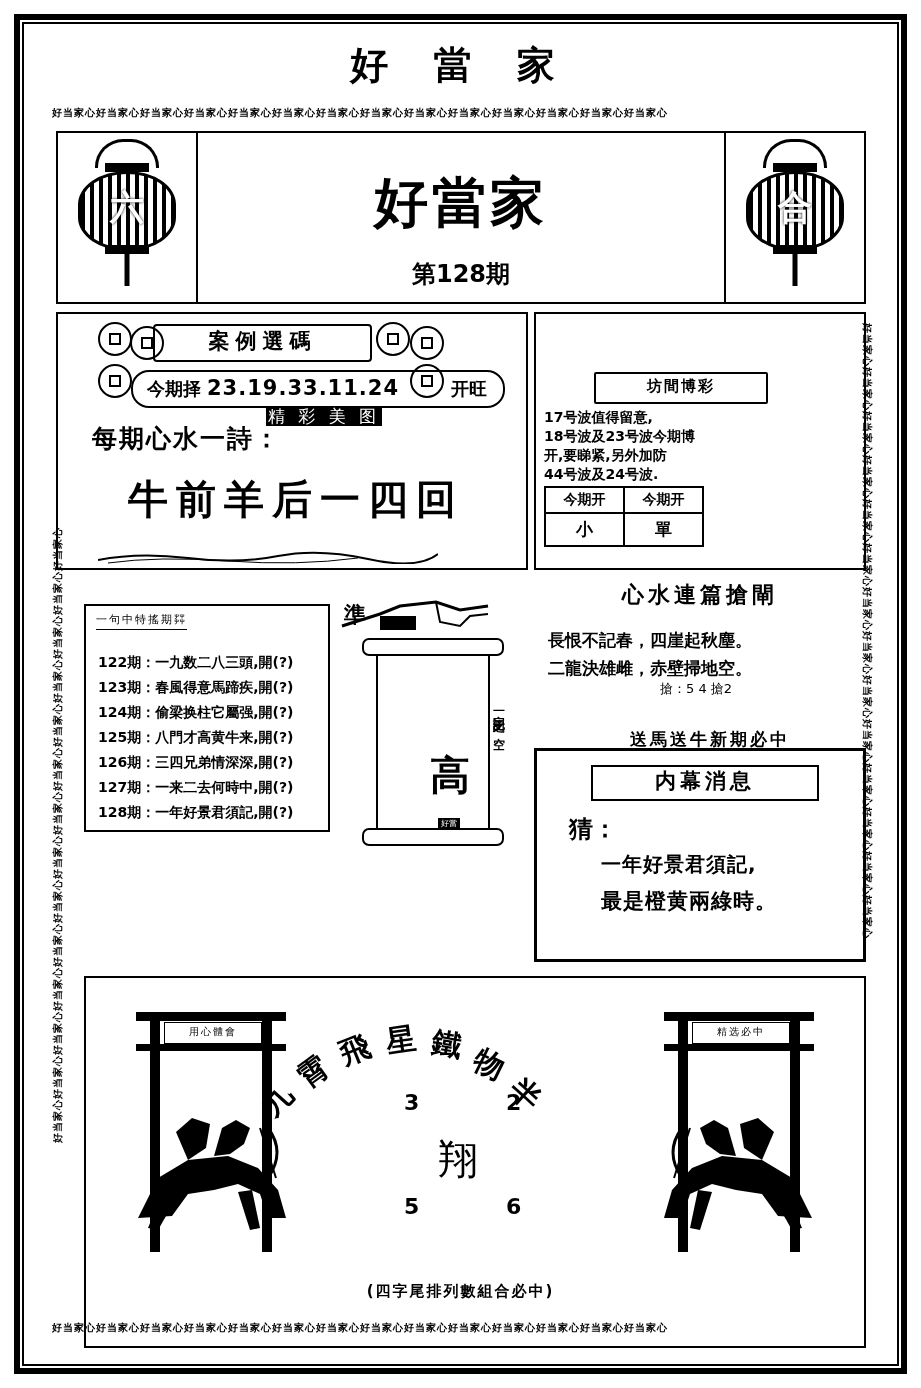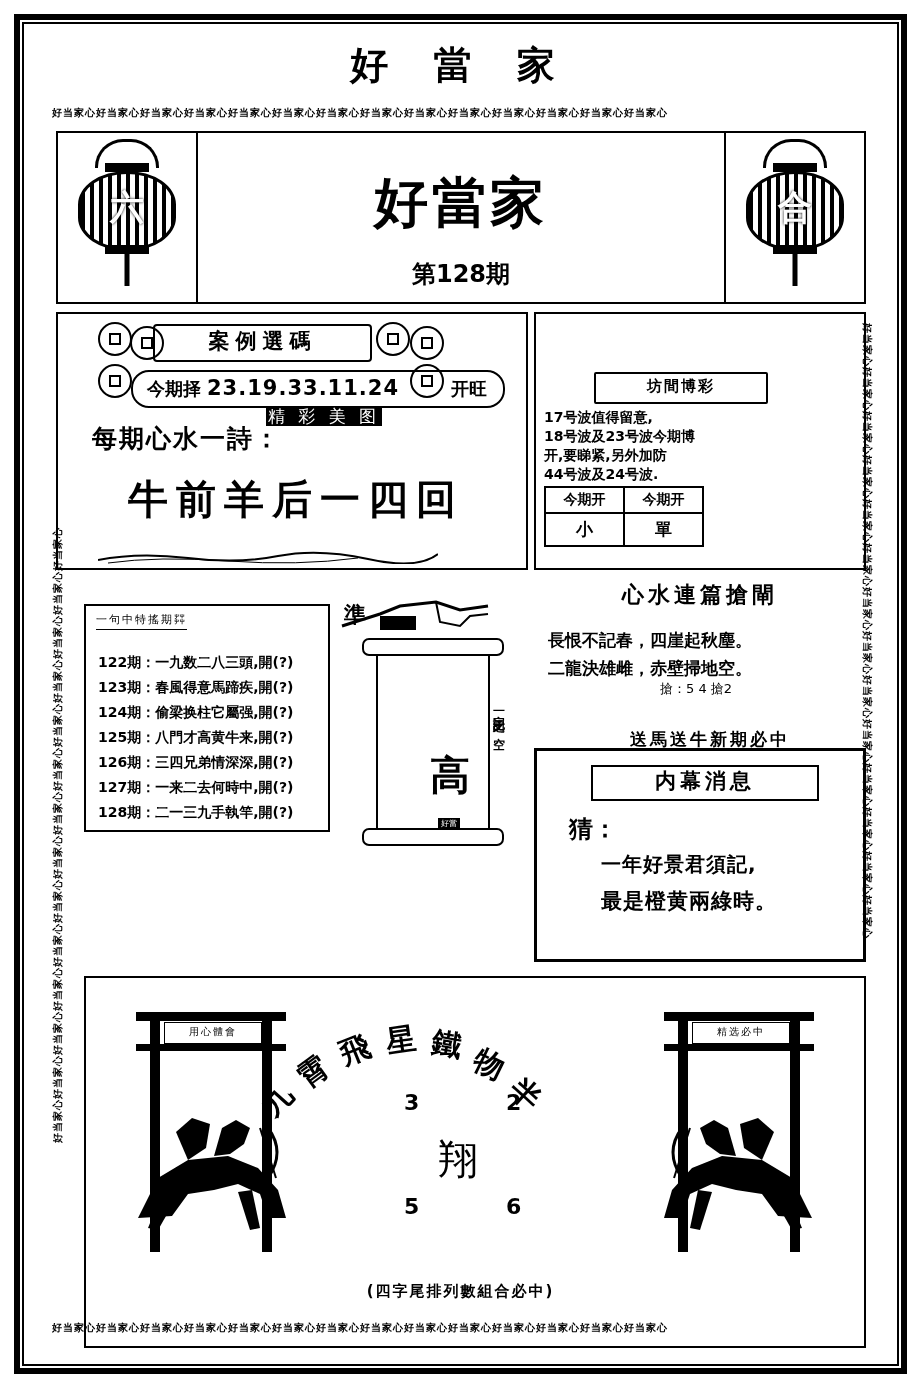--- a/index.html
+++ b/index.html
@@ -420,21 +420,21 @@
 
   <div class="list-box">
     <div class="list-title">一句中特搖期茻</div>
     <div class="list-items">
       <div>122期：一九数二八三頭,開(?)</div>
       <div>123期：春風得意馬蹄疾,開(?)</div>
       <div>124期：偷梁换柱它屬强,開(?)</div>
       <div>125期：八門才高黄牛来,開(?)</div>
       <div>126期：三四兄弟情深深,開(?)</div>
       <div>127期：一来二去何時中,開(?)</div>
-      <div>128期：二一三九手執竿,開(?)</div>
+      <div>128期：一年好景君須記,開(?)</div>
     </div>
   </div>
 
   <div class="char-zhun">準</div>
   <div class="scroll-wrap">
     <svg class="scroll-hand" viewBox="0 0 150 48">
       <path d="M2 30 L40 18 L60 10 L96 6 L120 14 L148 10" stroke="#000" stroke-width="3" fill="none"></path>
       <path d="M96 6 L100 26 L120 30 L130 20 L148 18" stroke="#000" stroke-width="2" fill="none"></path>
       <rect x="40" y="20" width="36" height="14" fill="#000"></rect>
     </svg>

